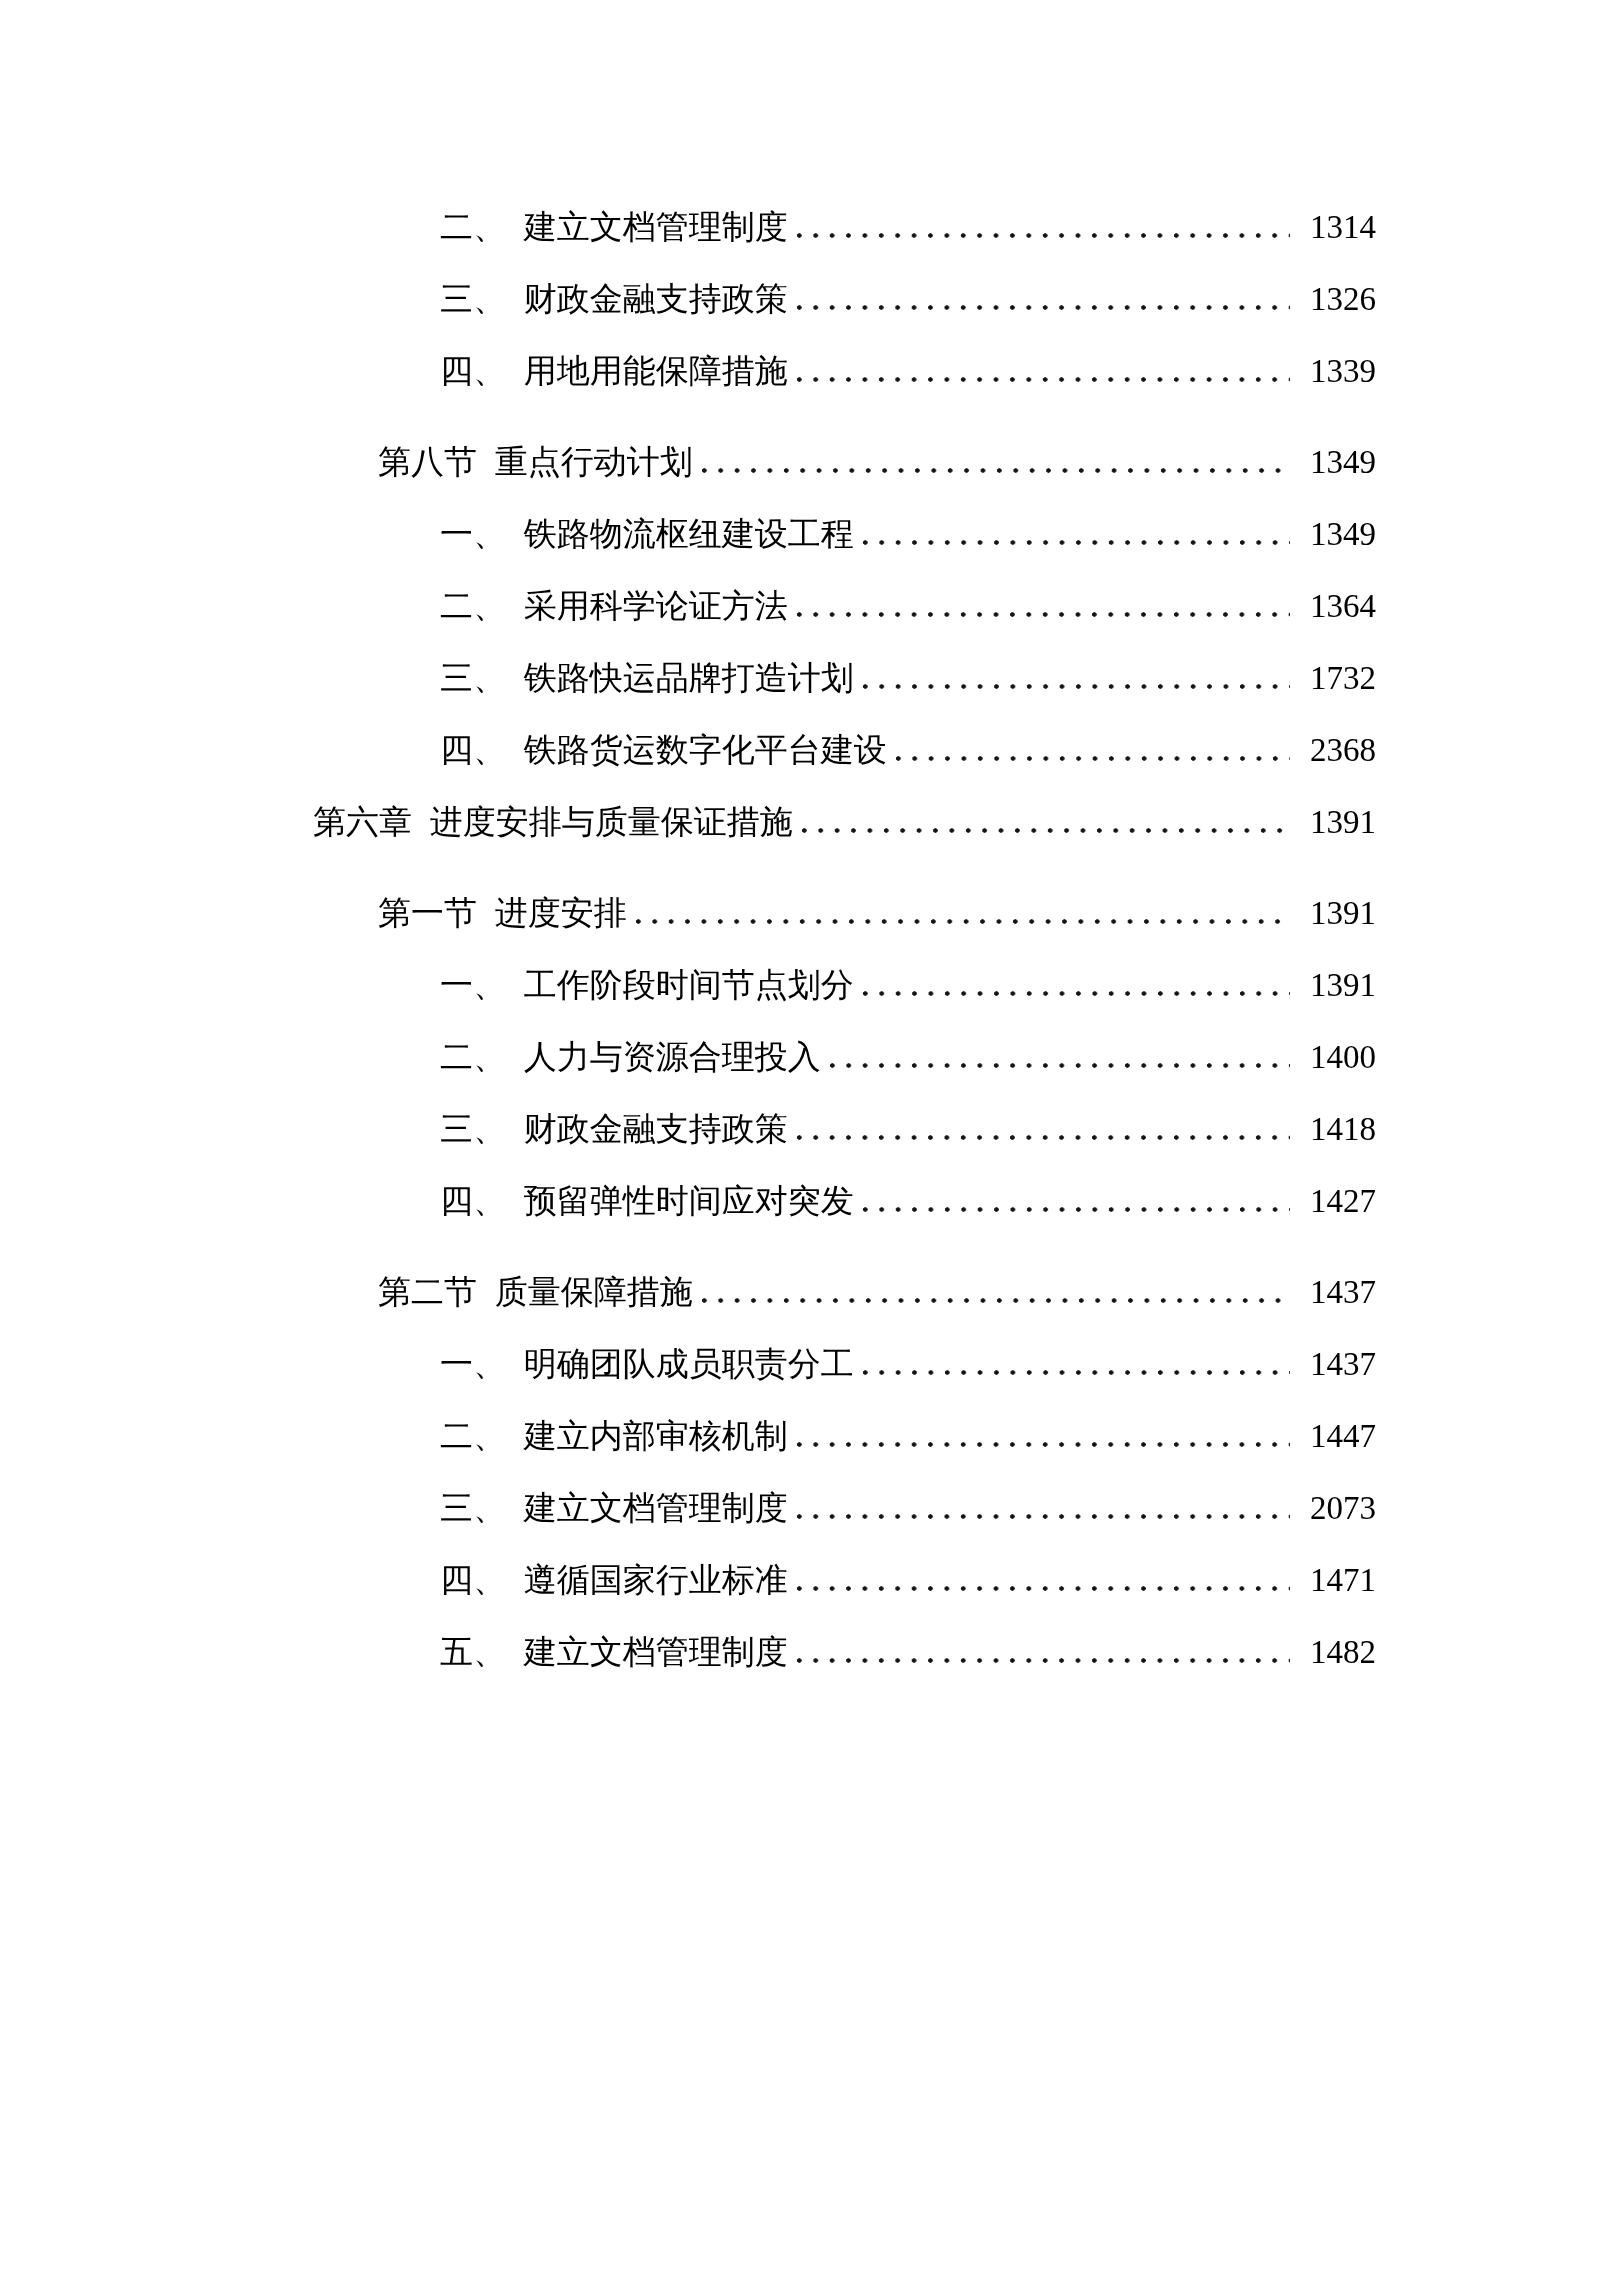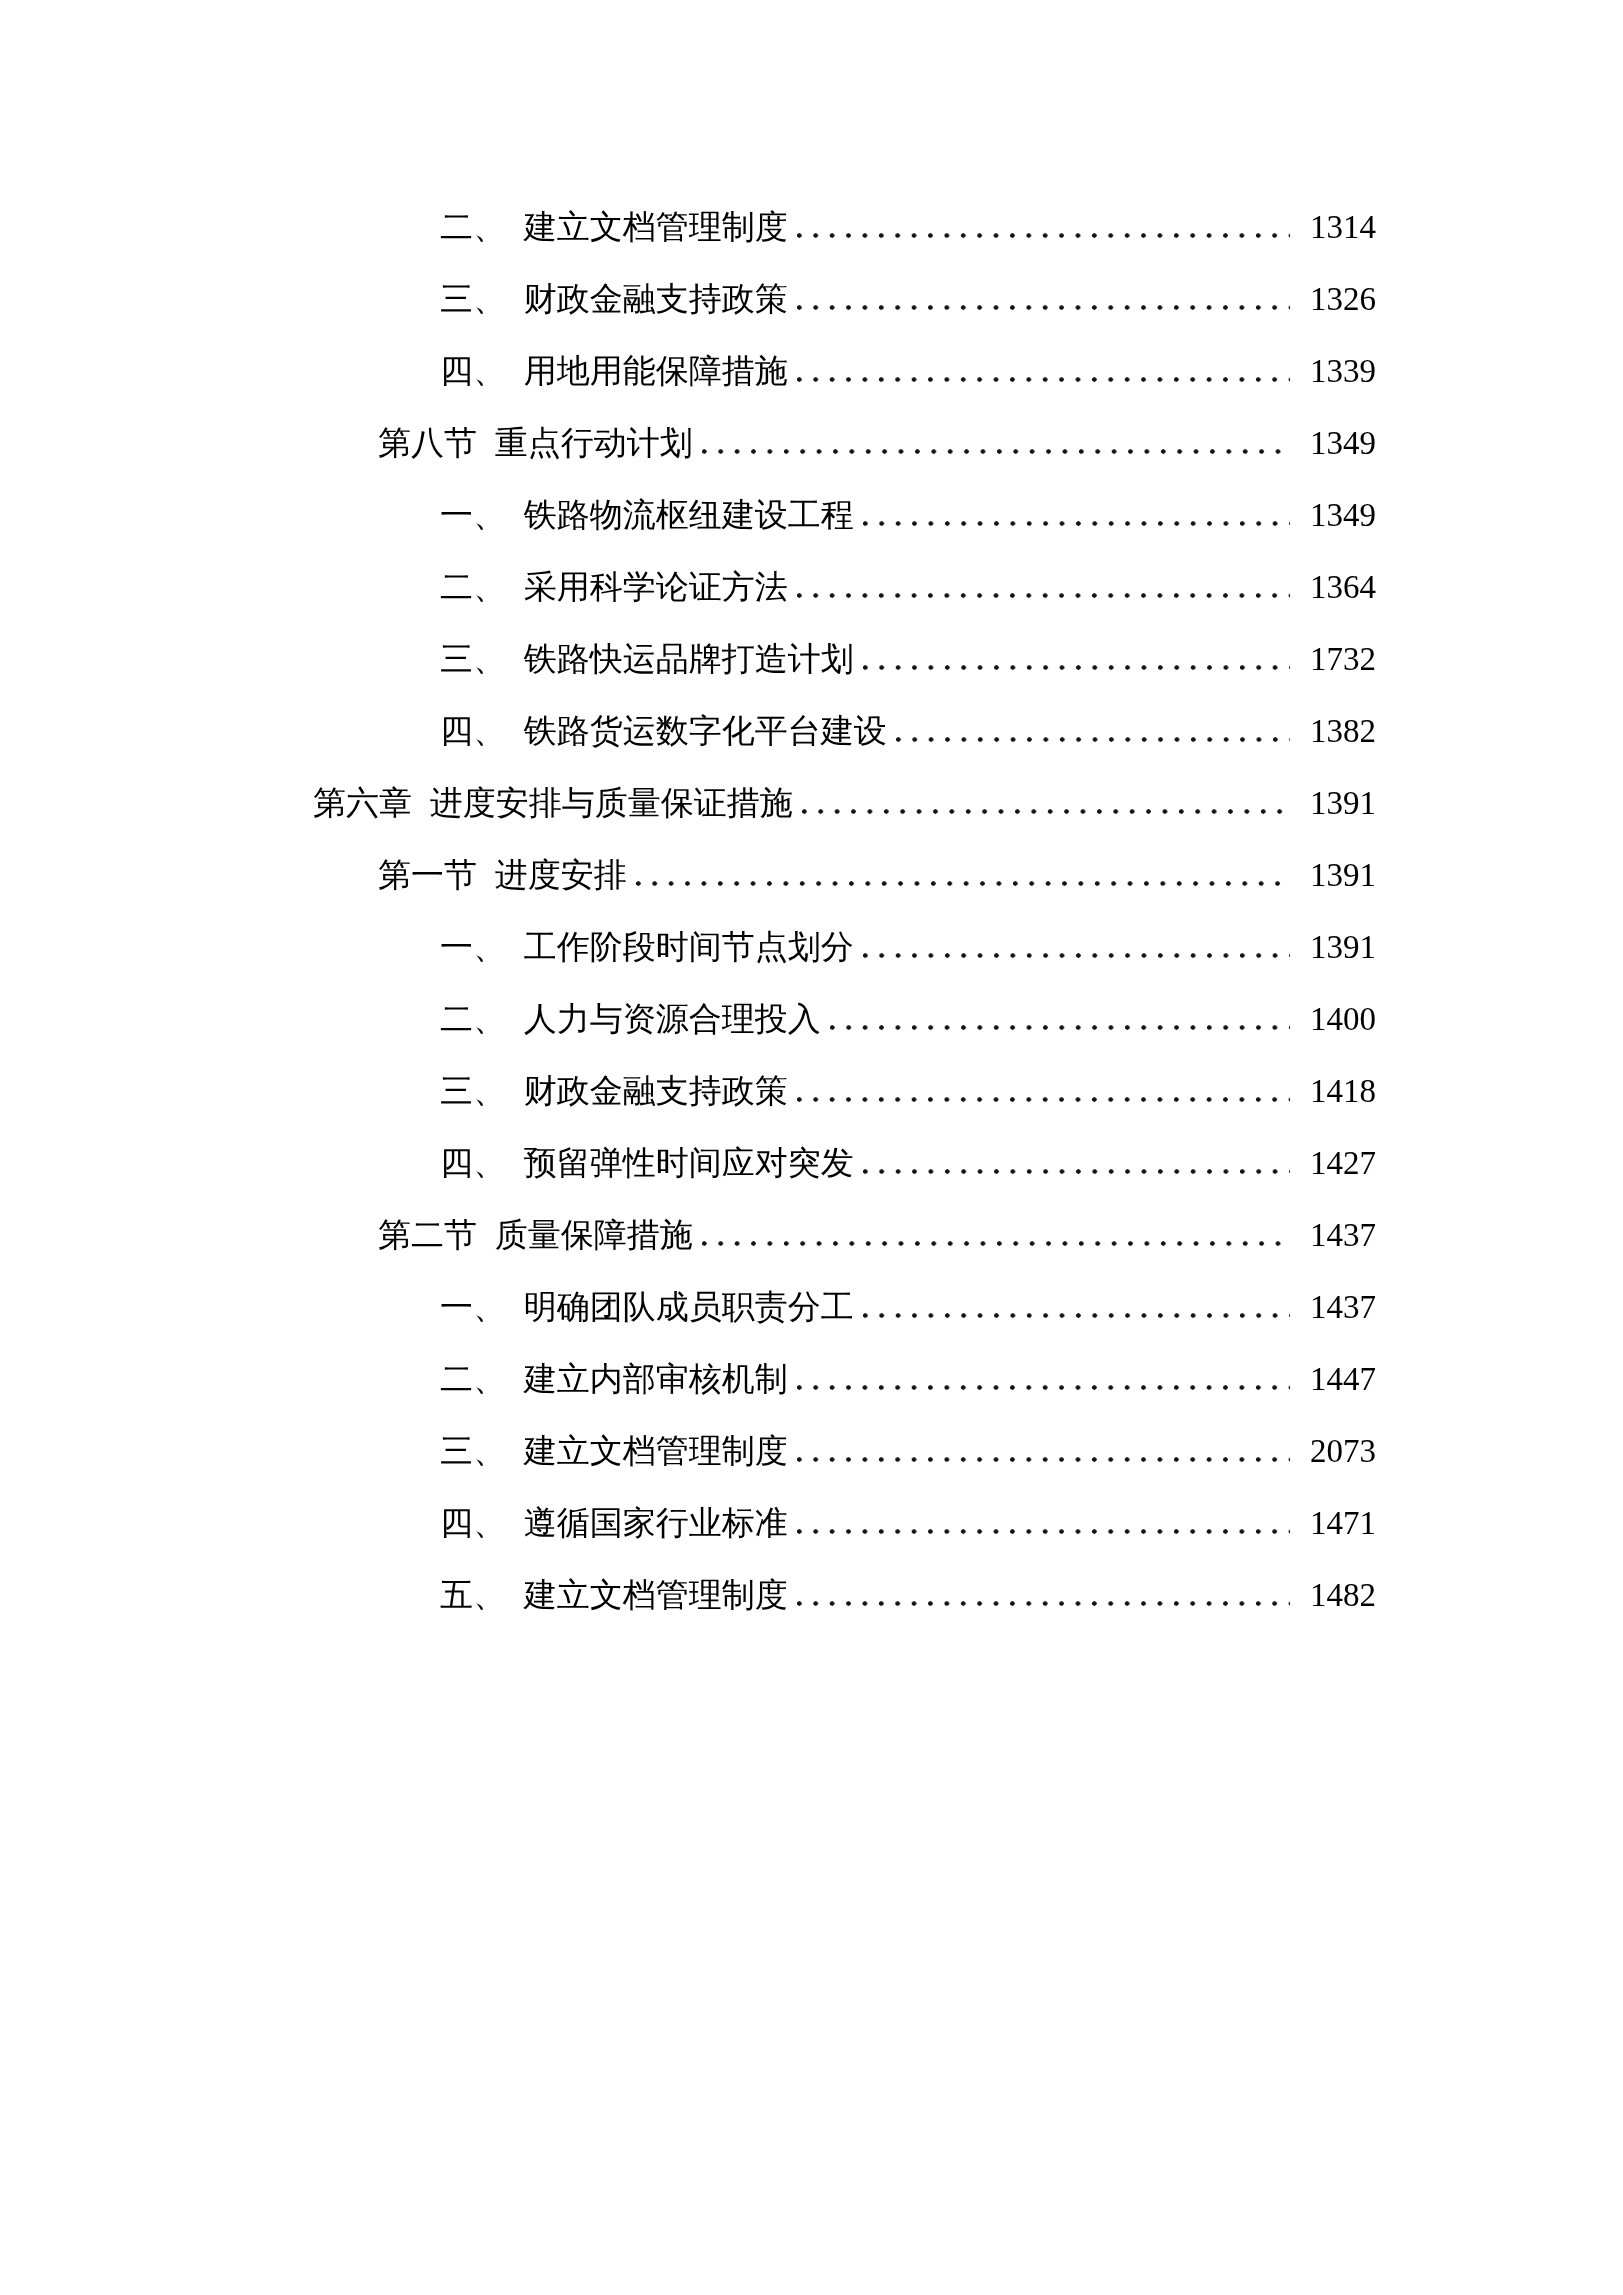--- a/index.html
+++ b/index.html
@@ -25,21 +25,21 @@
     right: 0;
   }
   .row {
     display: flex;
     align-items: baseline;
     height: 72px;
     padding-right: 247px;
     box-sizing: border-box;
   }
   .lv-chapter { padding-left: 313px; }
-  .lv-section { padding-left: 378px; }
+  .lv-section { padding-left: 378px; margin-top: 19px; }
   .lv-item    { padding-left: 440px; }
   .t {
     font-size: 33px;
     line-height: 1;
     white-space: nowrap;
     font-weight: normal;
   }
   .title { margin-left: 17.7px; }
   .leader {
     flex: 1 1 auto;
@@ -97,21 +97,21 @@
       <div class="row lv-item">
     <span class="t label">三、</span>
     <span class="t title">铁路快运品牌打造计划</span>
     <span class="leader"></span>
     <span class="t page-num">1732</span>
   </div>
       <div class="row lv-item">
     <span class="t label">四、</span>
     <span class="t title">铁路货运数字化平台建设</span>
     <span class="leader"></span>
-    <span class="t page-num">1382</span>
+    <span class="t page-num">2368</span>
   </div>
       <div class="row lv-chapter">
     <span class="t label">第六章</span>
     <span class="t title">进度安排与质量保证措施</span>
     <span class="leader"></span>
     <span class="t page-num">1391</span>
   </div>
       <div class="row lv-section">
     <span class="t label">第一节</span>
     <span class="t title">进度安排</span>

